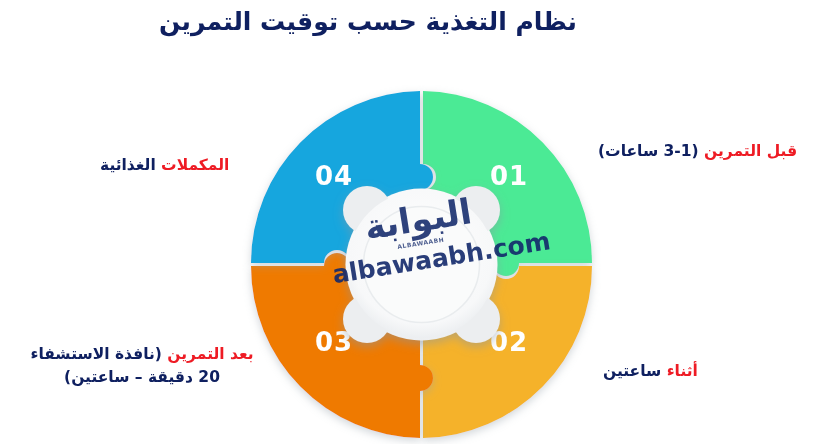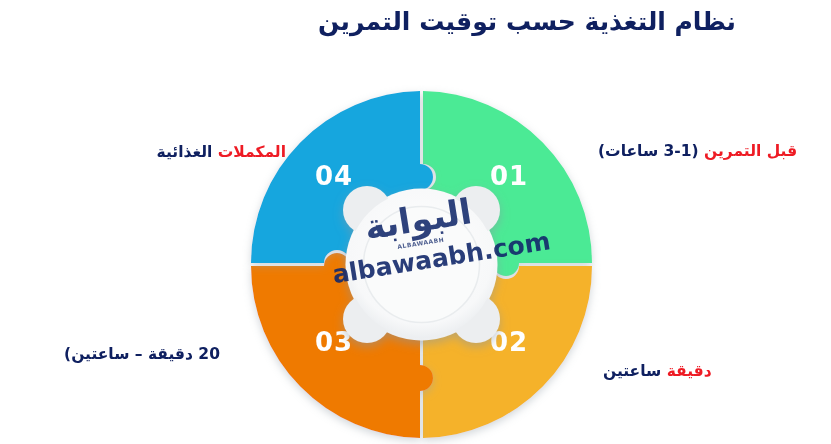--- a/index.html
+++ b/index.html
@@ -15,21 +15,21 @@
     overflow: hidden;
     font-family: "DejaVu Sans", sans-serif;
   }
 
   
   #title {
     position: absolute;
     top: 6px;
     left: 0;
     width: 736px;
-    text-align: right;
+    text-align: center;
     direction: rtl;
     font-family: "DejaVu Sans", sans-serif;
     font-size: 25px;
     font-weight: bold;
     color: #0f2060;
     letter-spacing: 0px;
     line-height: 1.25;
     white-space: nowrap;
   }
 
@@ -112,21 +112,21 @@
     font-size: 15.5px;
     font-weight: bold;
     line-height: 1.5;
     color: #0f2060;
     white-space: nowrap;
   }
   .label .hi { color: #ee1b24; }
   .label .lo { color: #0f2060; }
 
   #label-01 { left: 598px; top: 140px; text-align: right; }
-  #label-04 { left: 100px; top: 141px; width: 186px; text-align: right; }
+  #label-04 { left: 100px; top: 154px; width: 186px; text-align: left; }
   #label-02 { left: 603px; top: 360px; text-align: right; }
   #label-03 {
     left: 8px; top: 343px; width: 268px;
     text-align: center; white-space: normal;
   }
 </style>
 </head>
 <body>
 
 <div id="page">
@@ -220,23 +220,27 @@
     <span class="hi">قبل التمرين</span>
     <span class="lo">(1-3 ساعات)</span>
   </div>
 
   <div class="label" id="label-04">
     <span class="hi">المكملات</span>
     <span class="lo">الغذائية</span>
   </div>
 
   <div class="label" id="label-02">
-    <span class="hi">دقيقة</span>
+    <span class="hi">أثناء</span>
     <span class="lo">ساعتين</span>
   </div>
 
   <div class="label" id="label-03">
+    <div>
+      <span class="hi">بعد التمرين</span>
+      <span class="lo">(نافذة الاستشفاء</span>
+    </div>
     <div>
       <span class="lo">20 دقيقة – ساعتين)</span>
     </div>
   </div>
 
 </div>
 
 </body></html>

